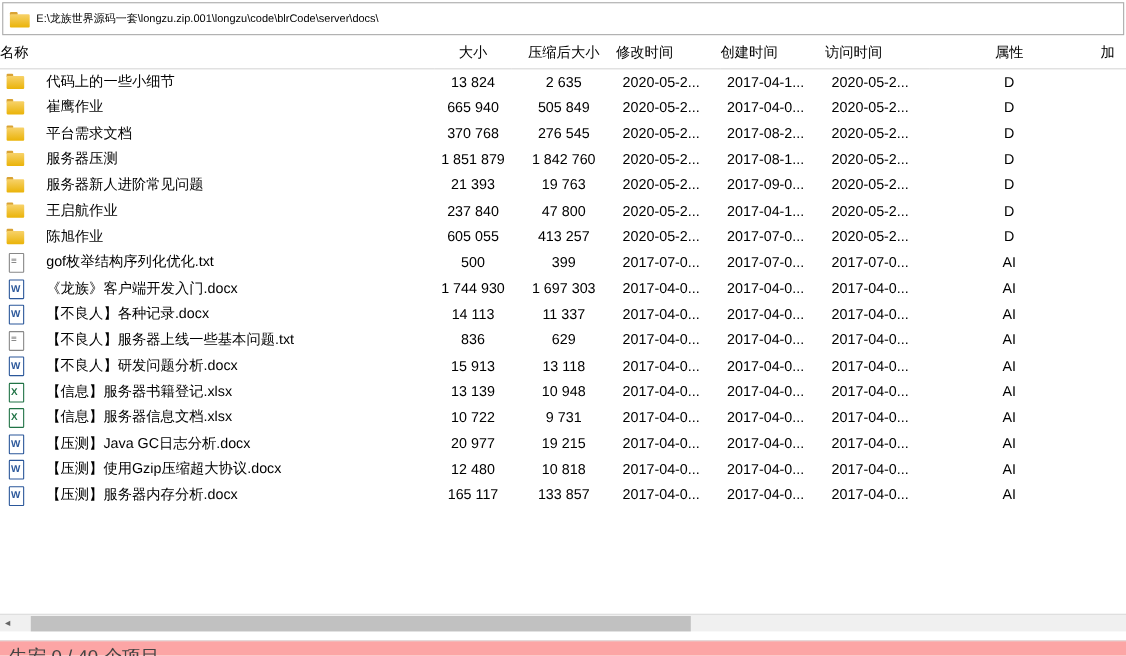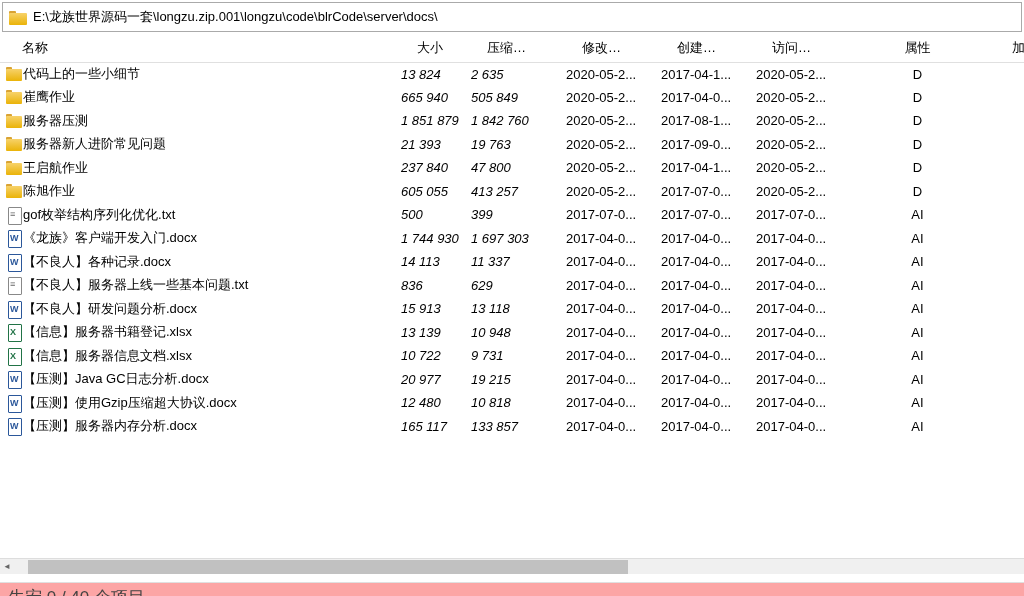--- a/index.html
+++ b/index.html
@@ -38,62 +38,62 @@
     .folder-icon::after {
       content: '';
       position: absolute;
       top: 4px; left: 0;
       width: 18px; height: 12px;
       background: linear-gradient(#f7d26a, #eab308);
       border-radius: 1px;
     }
     .path {
       flex: 1;
-      font-size: 13px;
+      font-size: 10px;
       white-space: nowrap;
       overflow: hidden;
     }
     .table-container {
       height: 540px;
       overflow-y: hidden;
     }
     table {
       border-collapse: collapse;
       width: 100%;
       table-layout: fixed;
     }
     thead th {
       height: 28px;
       text-align: left;
       font-weight: normal;
       border-bottom: 1px solid #e0e0e0;
-      padding: 0 22px;
+      padding: 0 0;
       white-space: nowrap;
       overflow: hidden;
       text-overflow: ellipsis;
       background: #fff;
       cursor: pointer;
       user-select: none;
     }
     thead th.num { text-align: center; }
     thead th.center { text-align: center; }
     tbody td {
       height: 23.5px;
       padding: 0 6px;
       white-space: nowrap;
       overflow: hidden;
       text-overflow: ellipsis;
       vertical-align: middle;
     }
-    tbody td.num { text-align: left; font-style: italic; }
+    tbody td.num { text-align: center; }
     tbody td.center { text-align: center; }
     .name-cell {
       display: flex;
       align-items: center;
-      gap: 1px;
+      gap: 20px;
       height: 100%;
     }
     .ficon {
       width: 16px;
       height: 16px;
       flex-shrink: 0;
       position: relative;
     }
     .ficon.folder::before {
       content: '';
@@ -257,20 +257,35 @@
           <td>2020-05-2...</td>
           <td>2017-04-0...</td>
           <td>2020-05-2...</td>
           <td class="center">D</td>
           <td class="center"></td>
         </tr>
         <tr class="row">
           <td>
             <div class="name-cell">
               <span class="ficon folder"></span>
+              <span>平台需求文档</span>
+            </div>
+          </td>
+          <td class="num">370 768</td>
+          <td class="num">276 545</td>
+          <td>2020-05-2...</td>
+          <td>2017-08-2...</td>
+          <td>2020-05-2...</td>
+          <td class="center">D</td>
+          <td class="center"></td>
+        </tr>
+        <tr class="row">
+          <td>
+            <div class="name-cell">
+              <span class="ficon folder"></span>
               <span>服务器压测</span>
             </div>
           </td>
           <td class="num">1 851 879</td>
           <td class="num">1 842 760</td>
           <td>2020-05-2...</td>
           <td>2017-08-1...</td>
           <td>2020-05-2...</td>
           <td class="center">D</td>
           <td class="center"></td>

